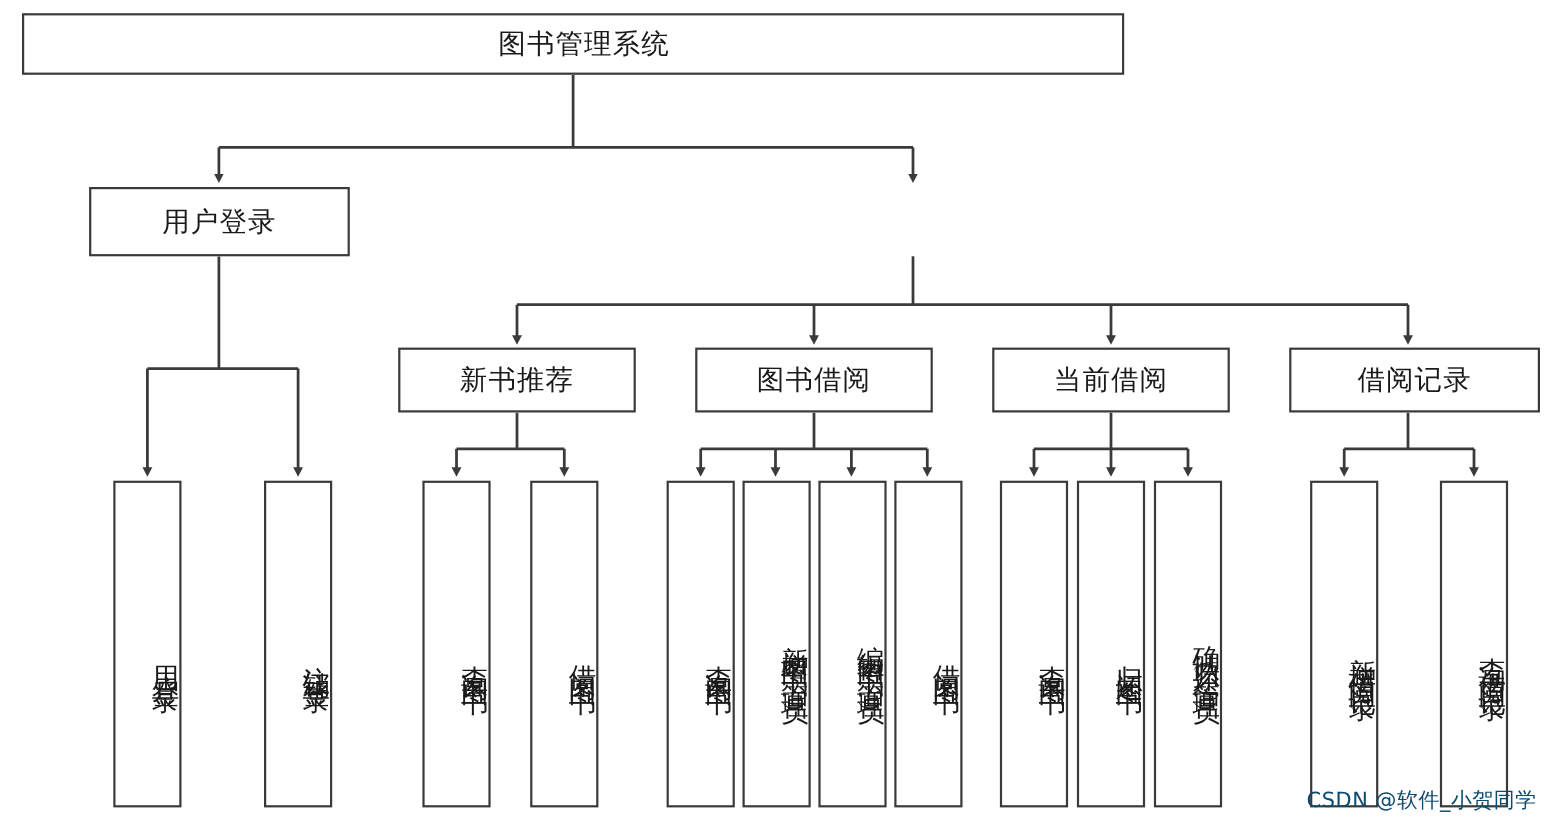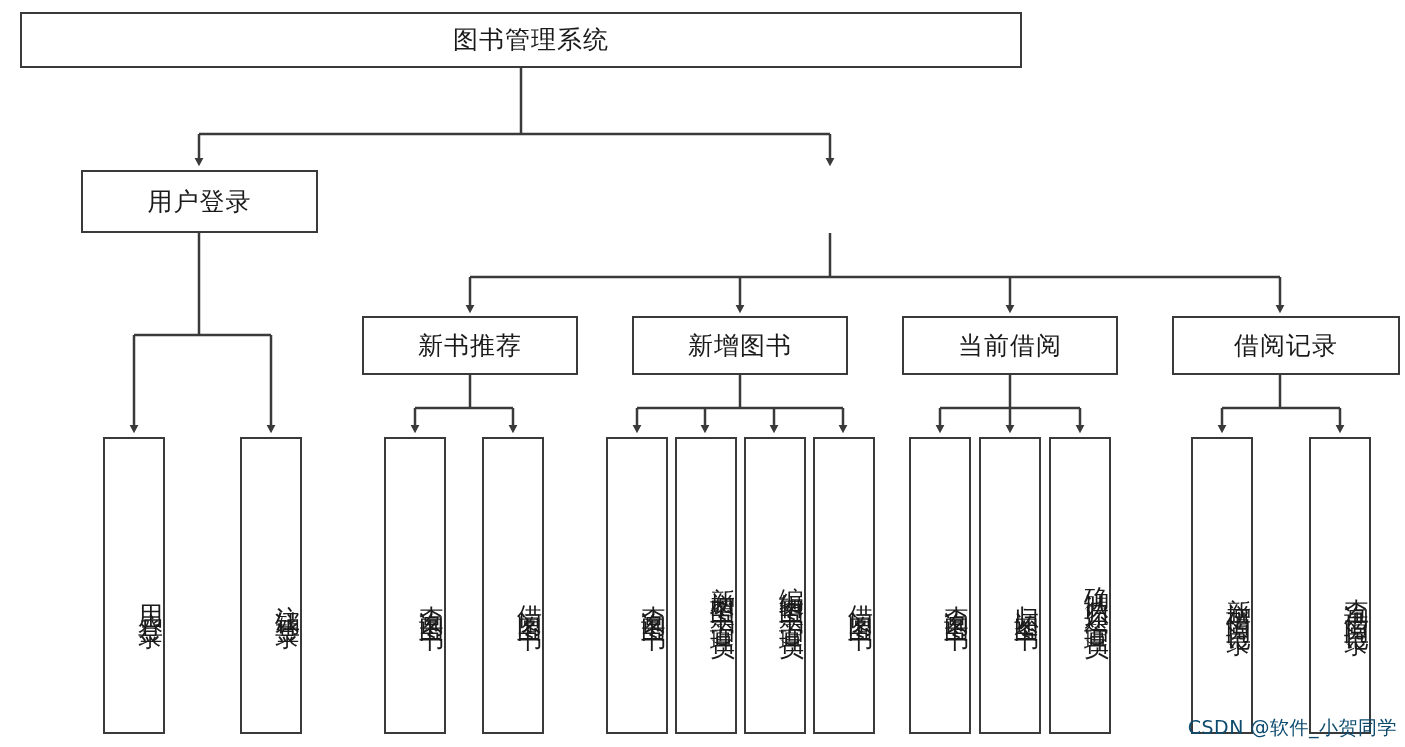--- a/index.html
+++ b/index.html
@@ -132,21 +132,21 @@
   <div class="node horizontal" style="left:81px; top:170px; width:237px; height:63px;">
     <span>用户登录</span>
   </div>
 
 
   <div class="node horizontal" style="left:362px; top:316px; width:216px; height:59px;">
     <span>新书推荐</span>
   </div>
 
   <div class="node horizontal" style="left:632px; top:316px; width:216px; height:59px;">
-    <span>新增图书</span>
+    <span>图书借阅</span>
   </div>
 
   <div class="node horizontal" style="left:902px; top:316px; width:216px; height:59px;">
     <span>当前借阅</span>
   </div>
 
   <div class="node horizontal" style="left:1172px; top:316px; width:228px; height:59px;">
     <span>借阅记录</span>
   </div>
 

